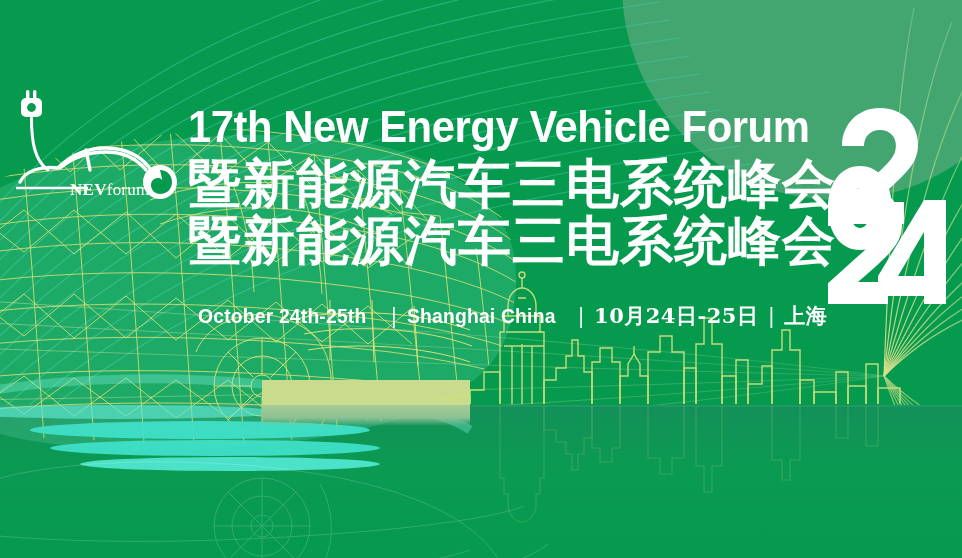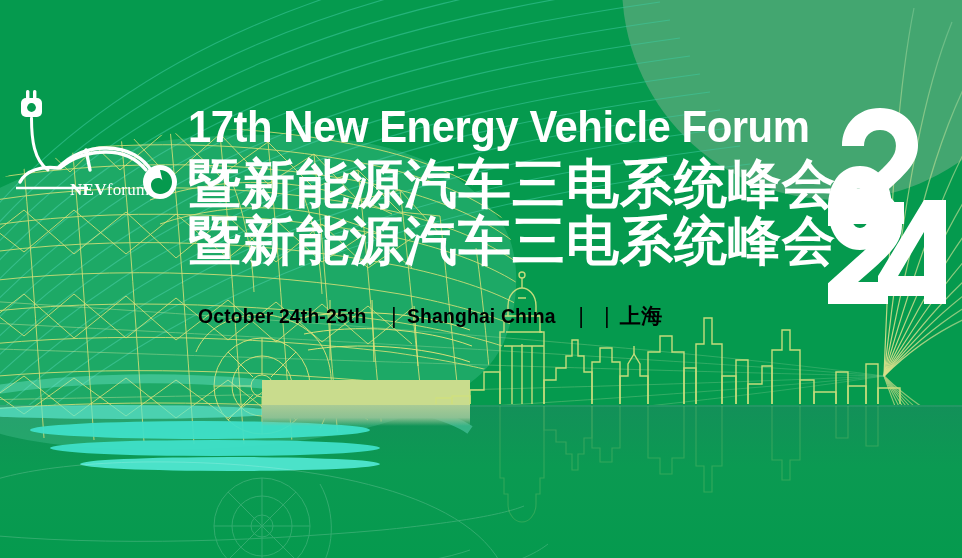--- a/index.html
+++ b/index.html
@@ -83,21 +83,21 @@
     line-height:59px;
     letter-spacing:1px;
     white-space:nowrap;
   }
   .title-cn1{margin-top:2px;}
   .title-cn2{margin-top:-2px;}
 
   .meta{
     position:absolute;left:198px;top:302px;
     display:flex;align-items:center;
-    color:#000000;white-space:nowrap;
+    color:#ffffff;white-space:nowrap;
   }
   .meta-en{
     font-family:"Liberation Sans Narrow","Liberation Sans",sans-serif;
     font-weight:700;font-size:21px;letter-spacing:.2px;
     transform:scaleX(.92);transform-origin:left center;
   }
   .meta-cn{
     font-family:"DejaVu Serif","Liberation Serif",serif;
     font-weight:700;font-size:21px;letter-spacing:.5px;
   }
@@ -386,20 +386,21 @@
       <div class="title-en">17th New Energy Vehicle Forum</div>
       <div class="title-cn1">暨新能源汽车三电系统峰会</div>
       <div class="title-cn2">暨新能源汽车三电系统峰会</div>
     </div>
 
     <div class="meta">
       <span class="meta-en">October 24th-25th</span>
       <span class="meta-sep">|</span>
       <span class="meta-en">Shanghai China</span>
       <span class="meta-sep">|</span>
+      <span class="meta-cn">10月24日-25日</span>
       <span class="meta-sep">|</span>
       <span class="meta-cn">上海</span>
     </div>
 
     <div class="year-wrap">
       <svg viewBox="0 0 118 200" width="118" height="200">
         <g fill="#ffffff">
 
           <g>
             <path d="M52 4

